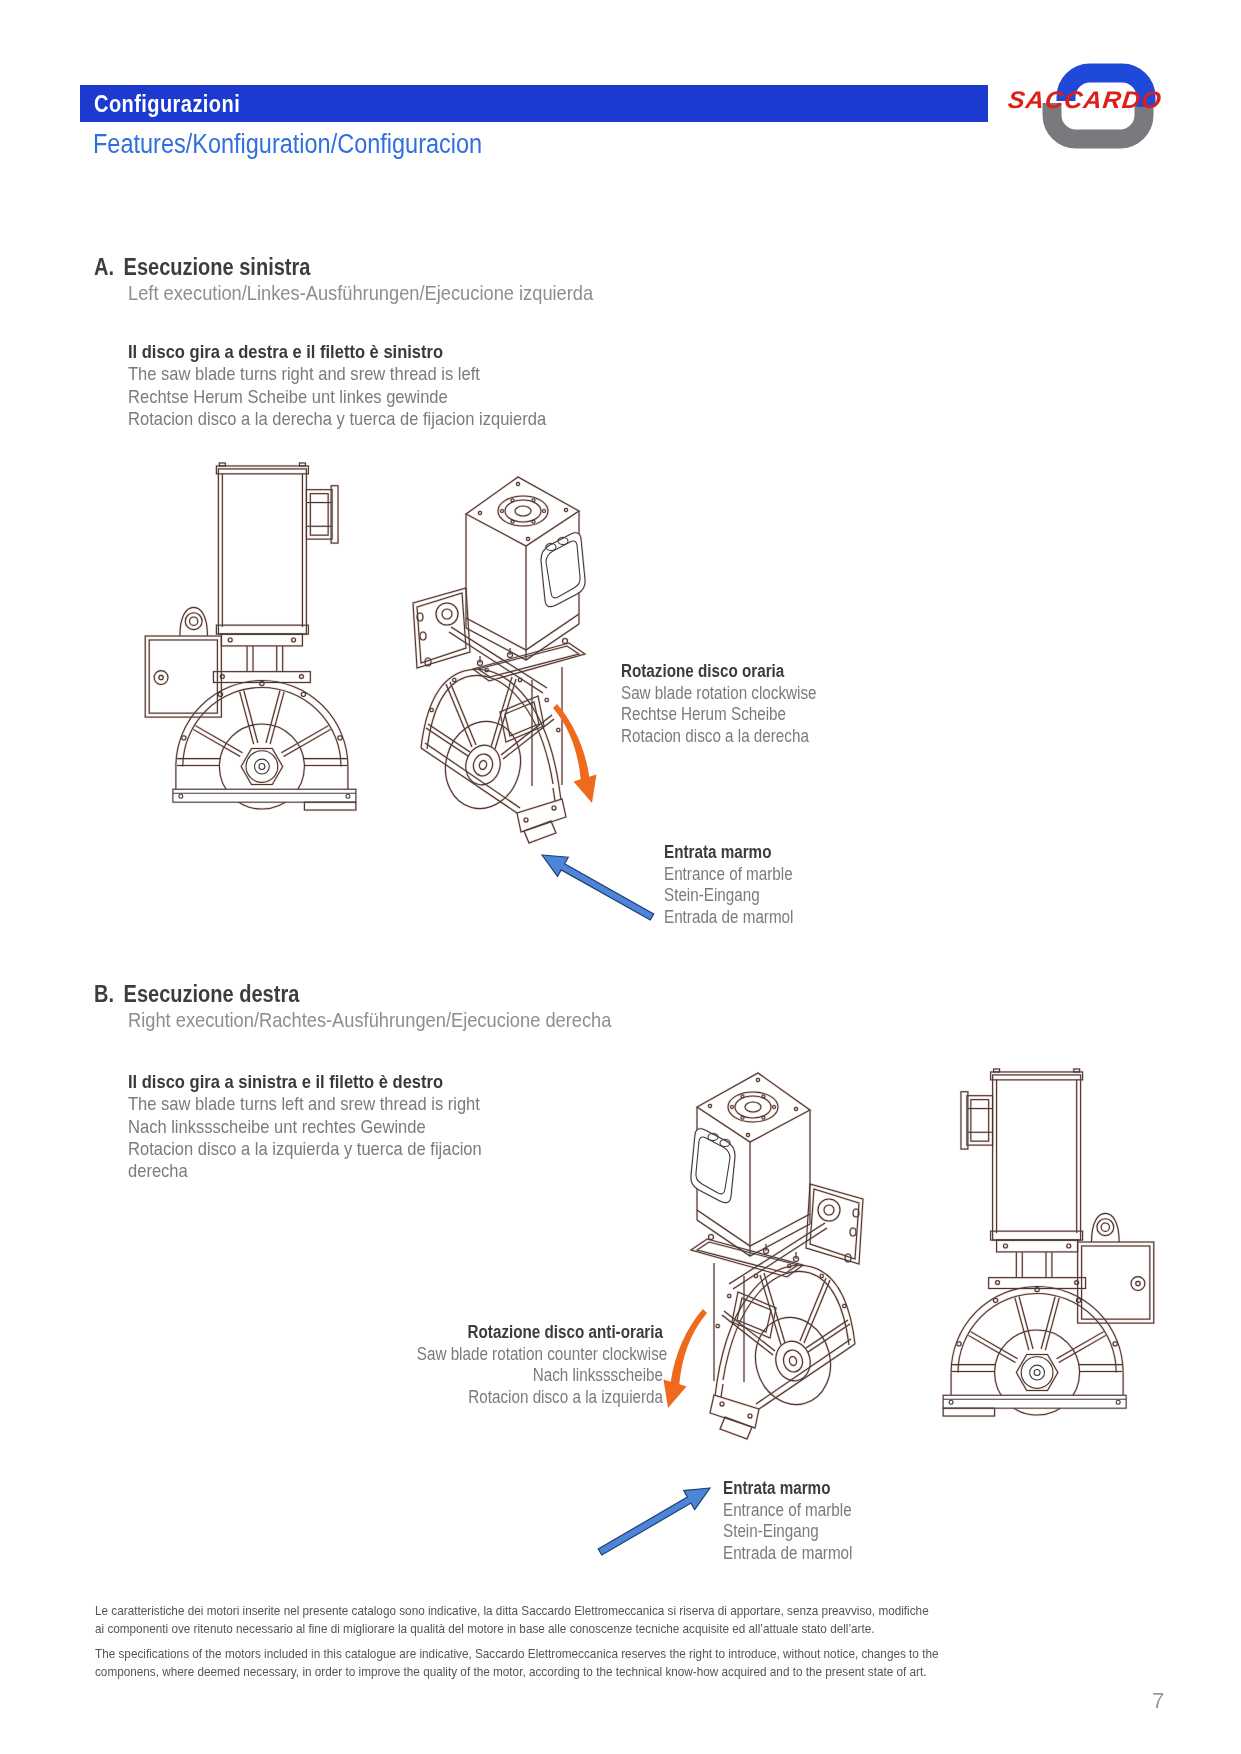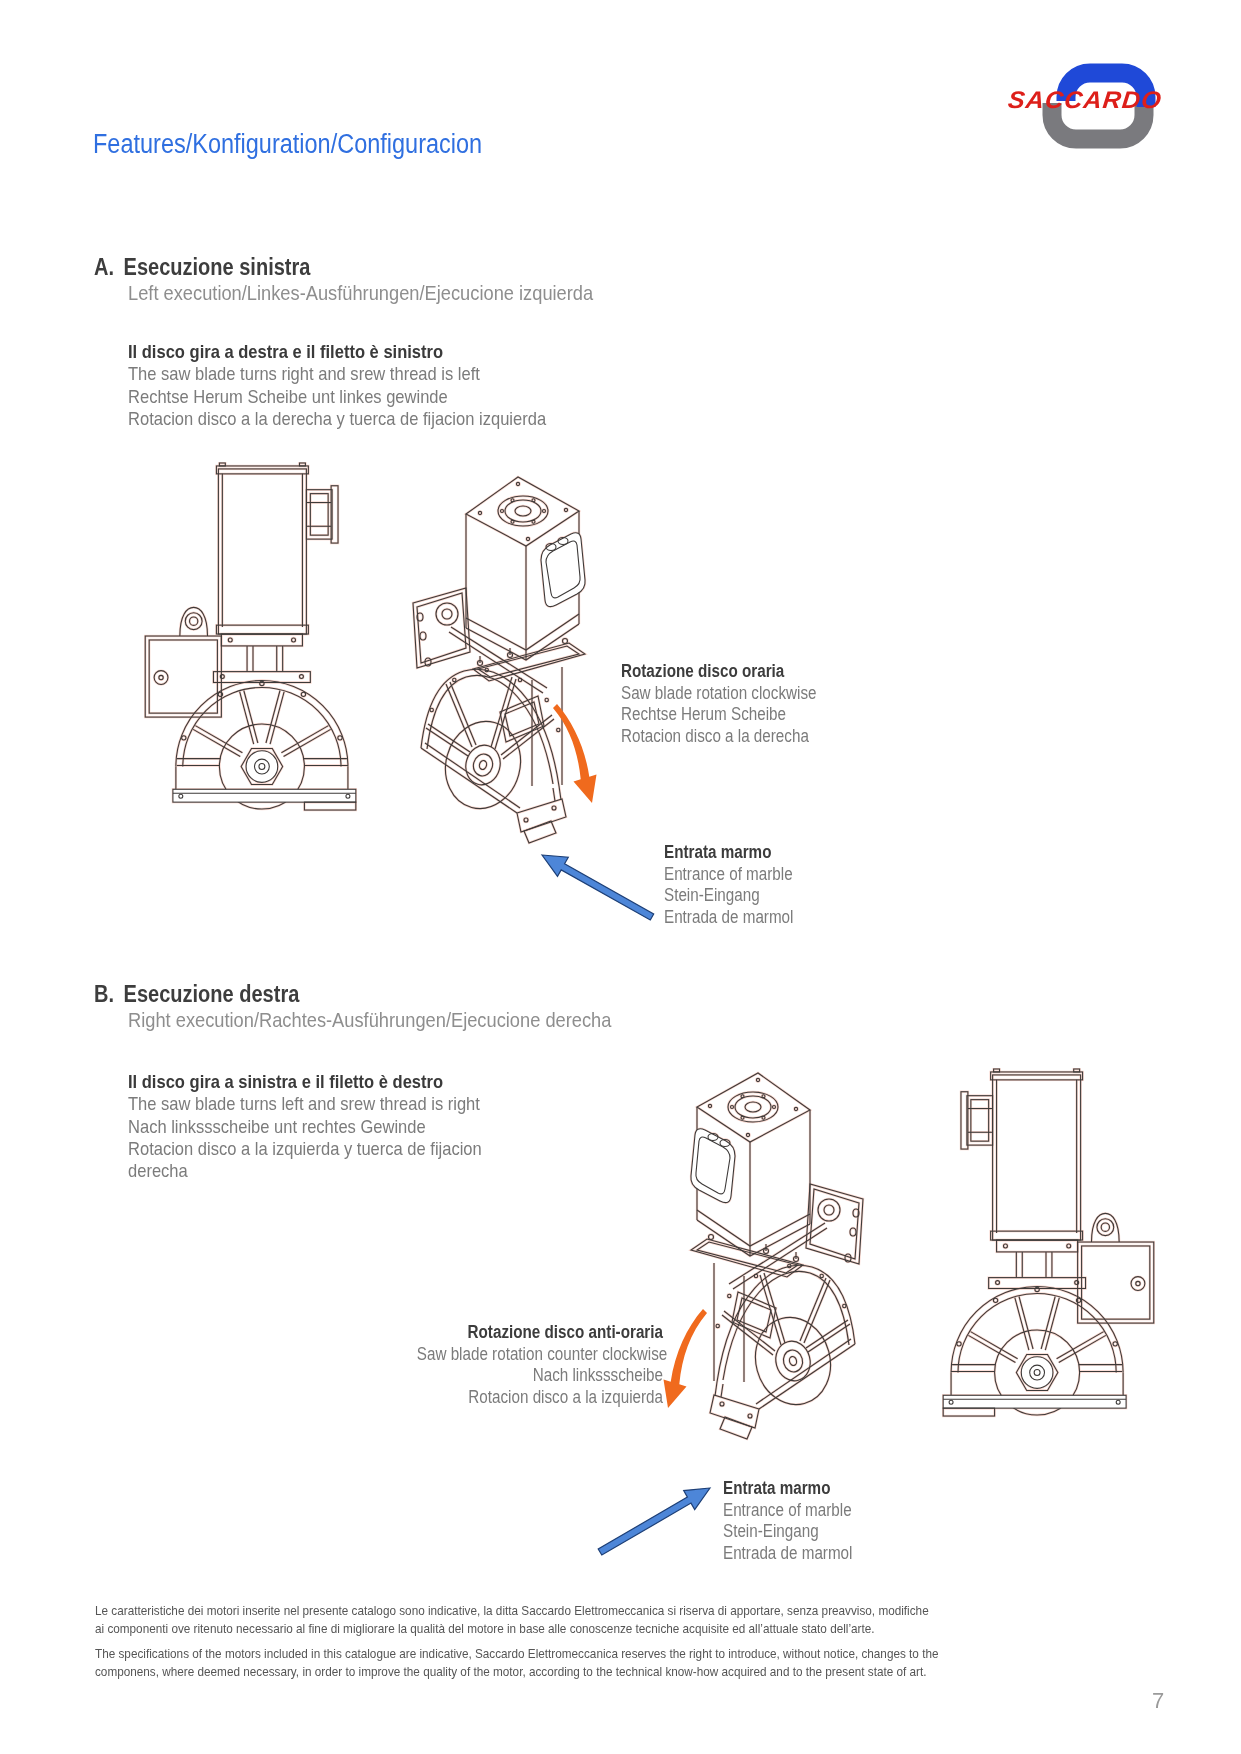--- a/index.html
+++ b/index.html
@@ -170,20 +170,23 @@
         <polygon points="136,371 163,361 168,373 141,383"></polygon>
         <circle cx="138" cy="360" r="2"></circle>
         <circle cx="166" cy="348" r="2"></circle>
       </g>
       <g id="oarrow">
         <path d="M12,4 C28,22 40,48 44.3,76.7 L51.5,74.6 L47,103 L28.5,81.4 L35.7,79.3 C33,52 25,28 8,8 Z"></path>
       </g>
     </defs>
   </svg>
 
+  <div class="abs hbar">
+    <div class="abs hbar-text cond">Configurazioni</div>
+  </div>
   <div class="abs subtitle cond">Features/Konfiguration/Configuracion</div>
 
   <div class="abs" style="left:1006px;top:55px;width:158px;height:97px;">
     <svg width="158" height="97" viewBox="0 0 158 97">
       <path d="M46 48 v12 a24 24 0 0 0 24 24 h44 a24 24 0 0 0 24 -24 v-12" fill="none" stroke="#7a7a7e" stroke-width="19"></path>
       <path d="M60 46 v-4 a24 24 0 0 1 24 -24 h32 a24 24 0 0 1 24 24 v10" fill="none" stroke="#1f49d8" stroke-width="19"></path>
     </svg>
     <div class="abs logo-text">SACCARDO</div>
   </div>
 

